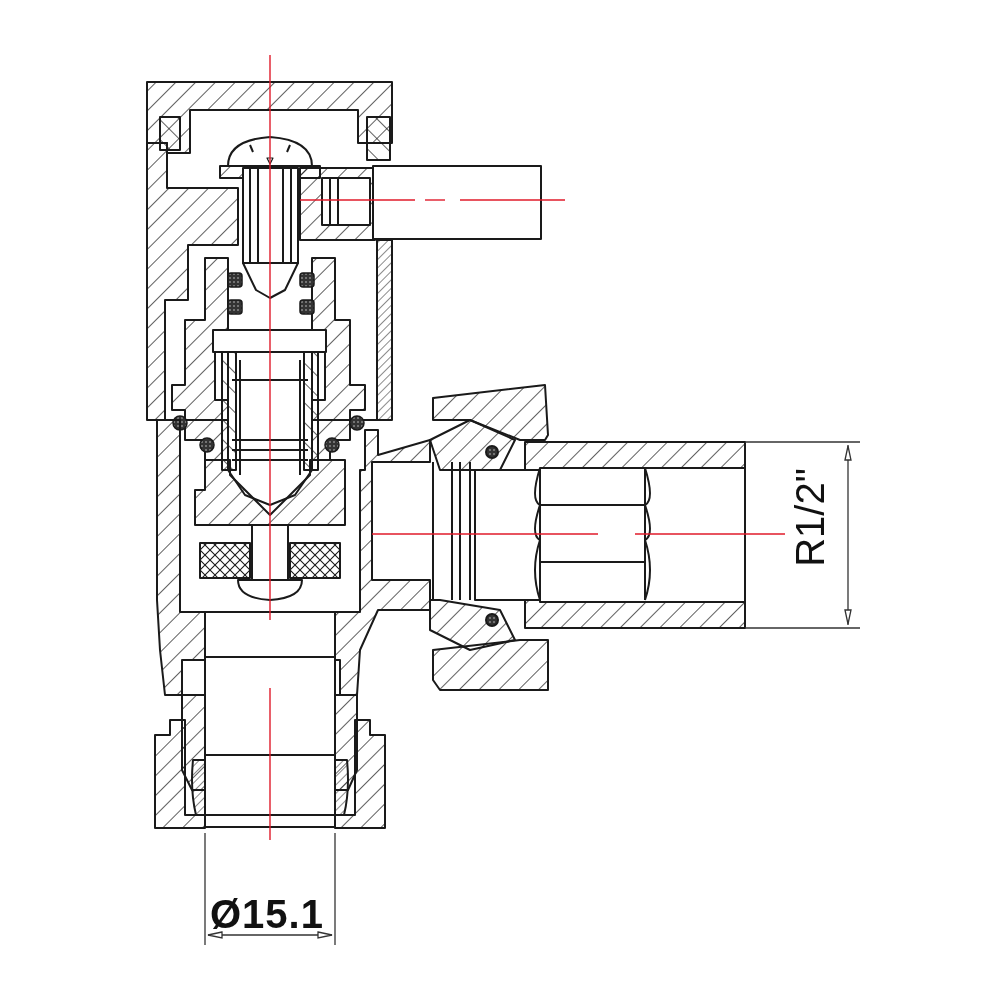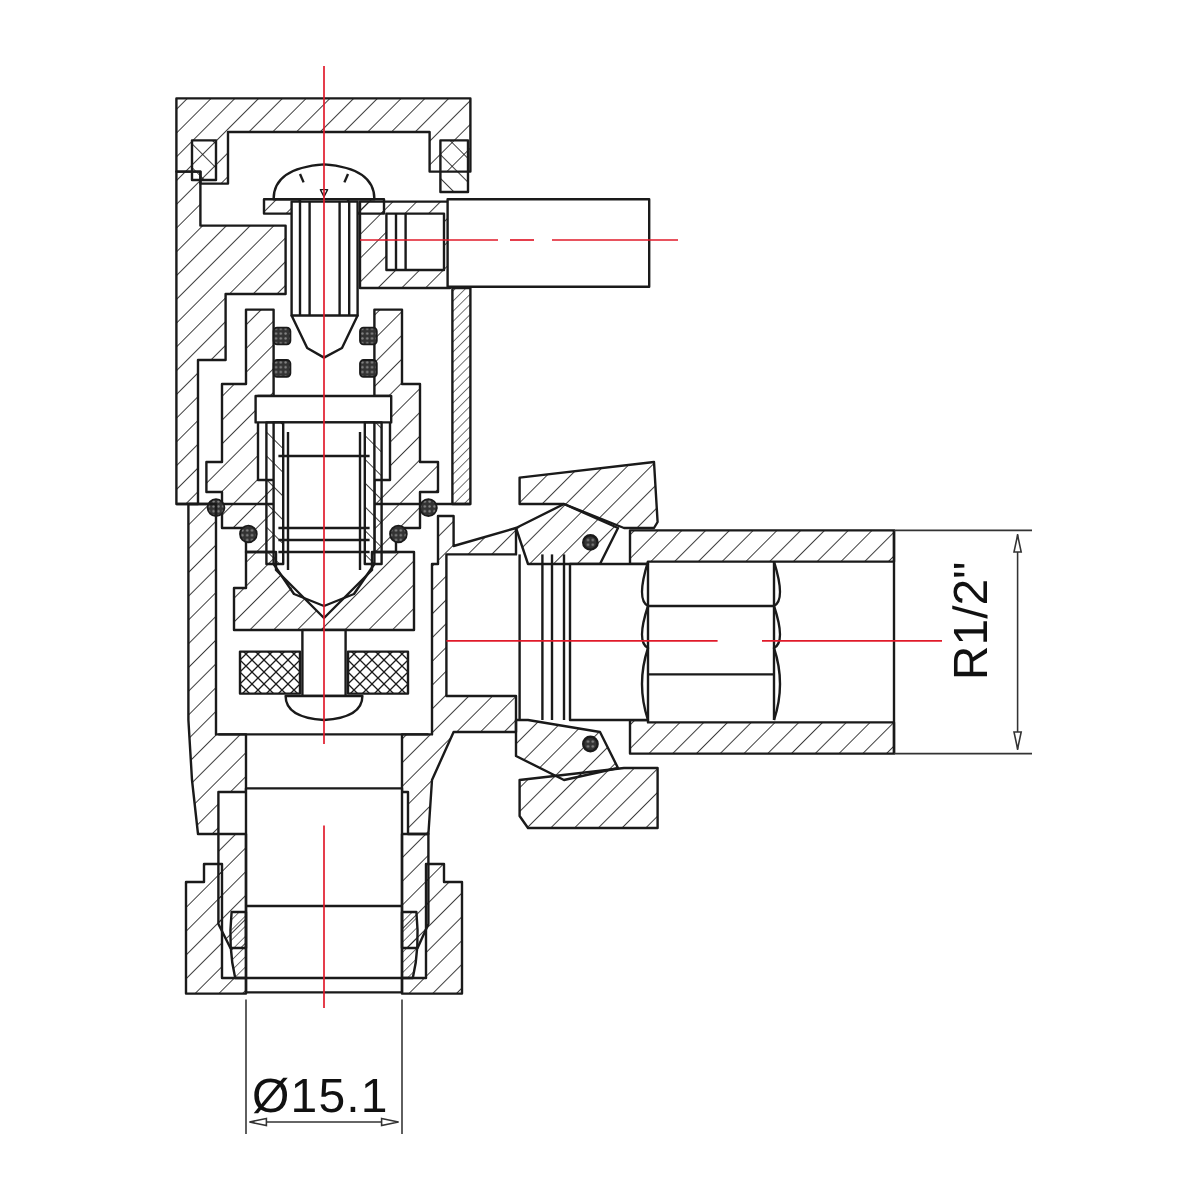--- a/index.html
+++ b/index.html
@@ -1,21 +1,21 @@
 <!DOCTYPE html>
 <html><head>
 <meta charset="utf-8">
 <style>
   html,body{margin:0;padding:0;background:#ffffff;}
   body{width:1000px;height:1000px;overflow:hidden;font-family:"Liberation Sans",sans-serif;}
   #stage{position:relative;width:1000px;height:1000px;}
   svg{position:absolute;left:0;top:0;}
   .lbl{position:absolute;color:#111;font-family:"Liberation Sans",sans-serif;white-space:nowrap;}
   #dim-r{left:785px;top:520px;font-size:40px;transform:rotate(-90deg);transform-origin:center center;width:140px;text-align:center;margin-left:-45px;margin-top:-25px;}
-  #dim-d{left:210px;top:892px;font-size:40px;letter-spacing:1px;}
+  #dim-d{left:210px;top:892px;font-size:40px;letter-spacing:1px;font-weight:bold;}
 </style>
 </head>
 <body>
 
 <div id="stage">
 <svg width="1000" height="1000" viewBox="0 0 1000 1000" xmlns="http://www.w3.org/2000/svg">
   <defs>
     <pattern id="hatch" patternUnits="userSpaceOnUse" width="14" height="14" patternTransform="rotate(45)">
       <line x1="0" y1="0" x2="0" y2="14" stroke="#1a1a1a" stroke-width="1.4"></line>
     </pattern>

